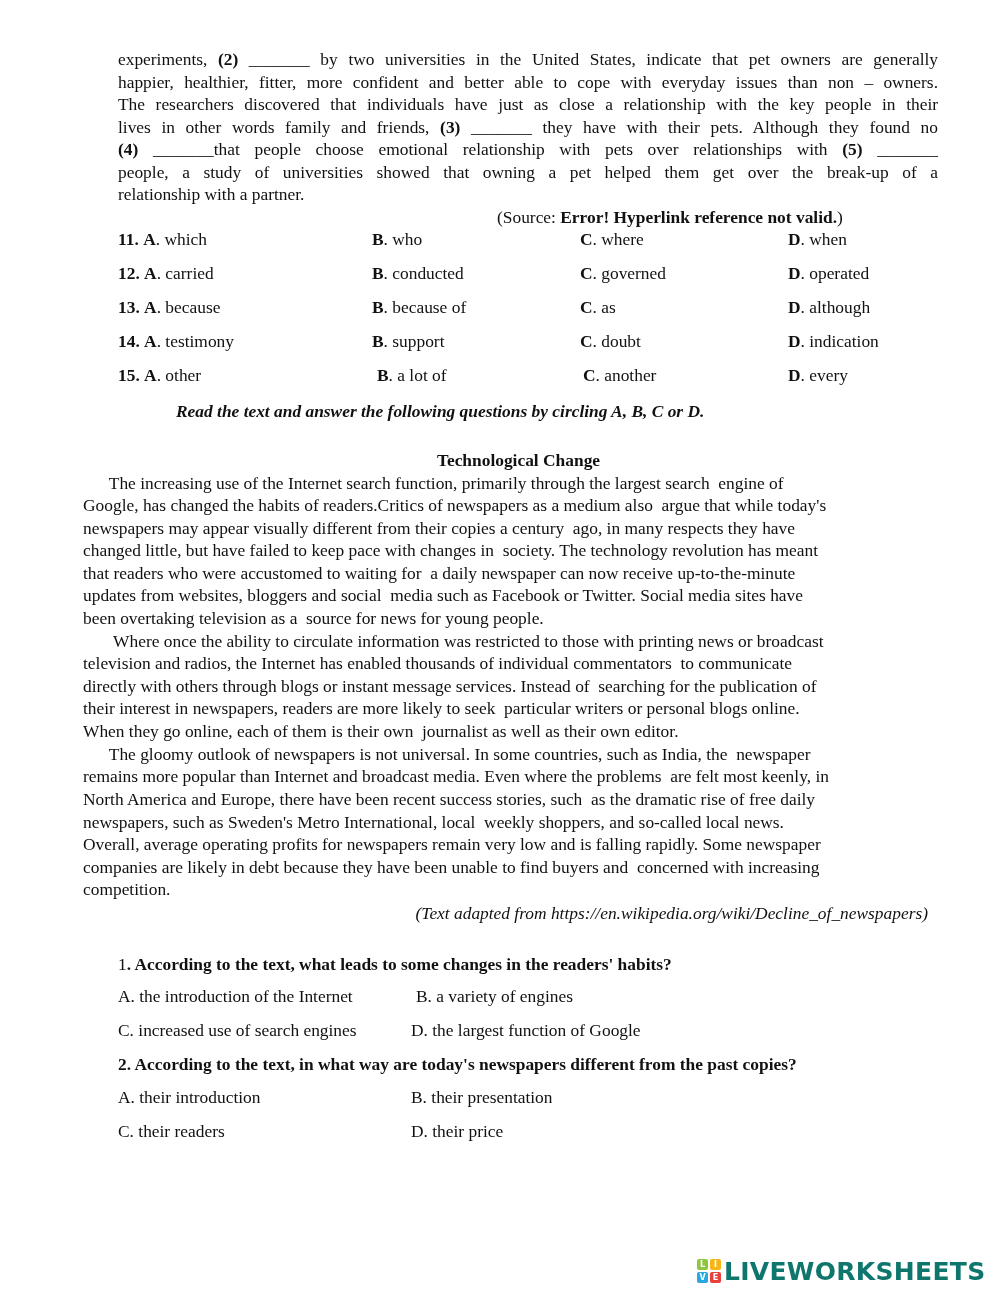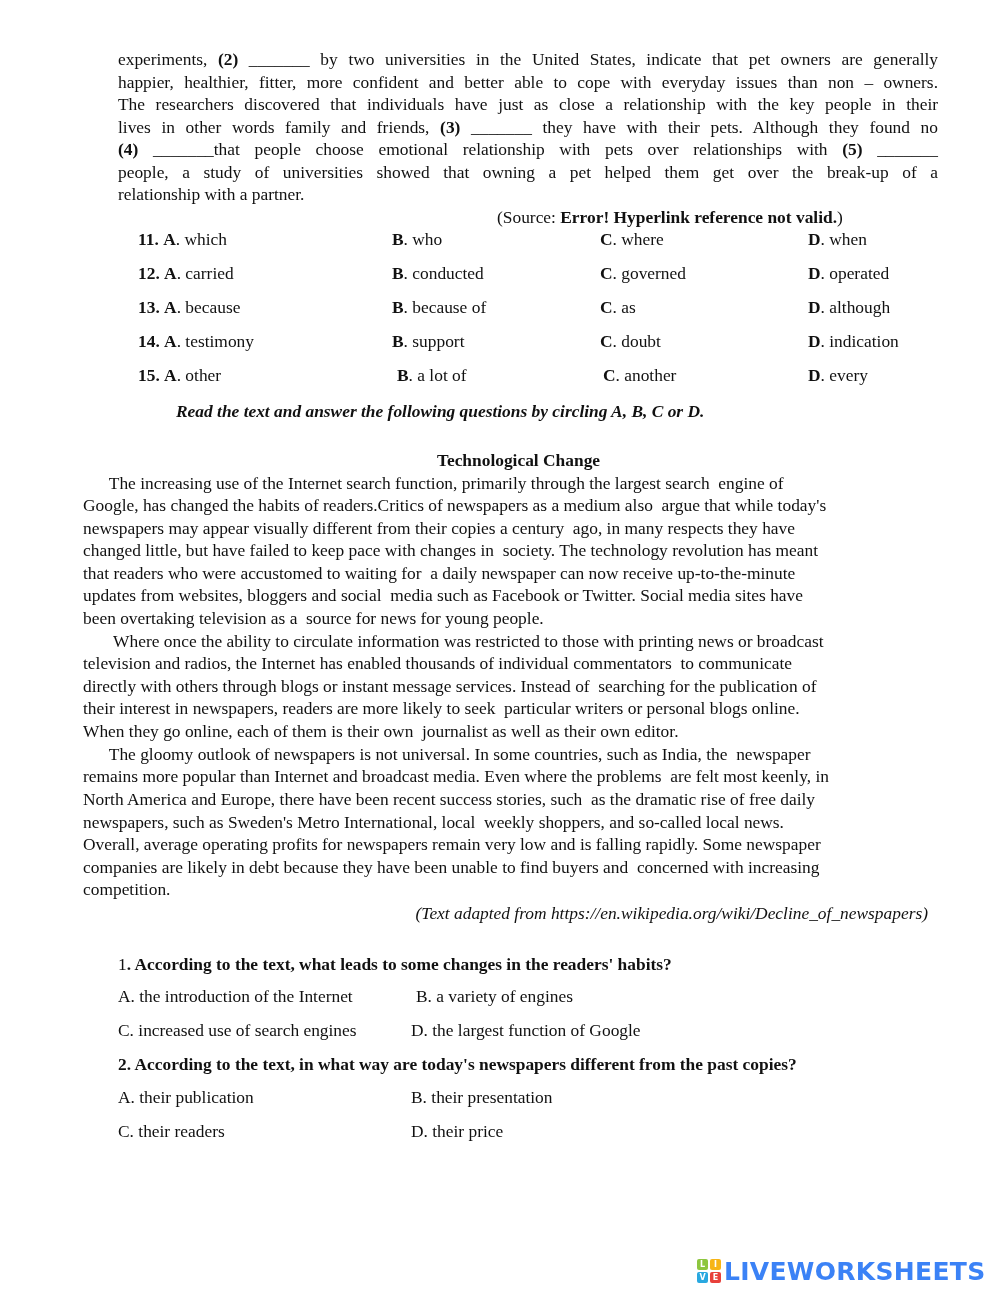--- a/index.html
+++ b/index.html
@@ -5,28 +5,28 @@
   html, body { margin: 0; padding: 0; background: #ffffff; }
   body {
     width: 1000px; height: 1291px; position: relative; overflow: hidden;
     font-family: "Liberation Serif", "DejaVu Serif", serif;
     color: #111; font-size: 17.4px;
   }
   .line { position: absolute; white-space: nowrap; line-height: 22px; }
   .just { text-align: justify; text-align-last: justify; white-space: normal; }
   b { font-weight: bold; }
   .opt-row { position: absolute; left: 118px; width: 820px; height: 24px; line-height: 24px; }
-  .opt { position: absolute; top: 0; white-space: nowrap; margin-left: 20px; }
+  .opt { position: absolute; top: 0; white-space: nowrap; }
   .instr { position: absolute; left: 176px; top: 401px; font-style: italic; font-weight: bold; white-space: nowrap; }
   .title { position: absolute; left: 0; width: 1037px; top: 450px; text-align: center; font-weight: bold; }
   .para-line { position: absolute; left: 83px; white-space: nowrap; line-height: 22.5px; }
   .logo { position: absolute; left: 697px; top: 1256px; height: 30px; display: flex; align-items: center; }
   .live-icon { display: grid; grid-template-columns: 11px 11px; grid-template-rows: 11px 11px; gap: 2px; margin-right: 3px; }
   .live-icon span { display: block; font-family: "DejaVu Sans", sans-serif; font-size: 8px; font-weight: bold; color: #fff; text-align: center; line-height: 11px; border-radius: 2px; }
-  .logo-text { font-family: "DejaVu Sans", sans-serif; font-weight: bold; font-size: 25px; color: #3b82f6; letter-spacing: 0.3px; }
+  .logo-text { font-family: "DejaVu Sans", sans-serif; font-weight: bold; font-size: 25px; color: #0f766e; letter-spacing: 0.3px; }
 </style>
 </head>
 <body>
 
 <div>
   <div class="line just" style="left:118px; top:48px; width:820px;">
     <span>experiments, </span><b>(2)</b><span> _______ by two universities in the United States, indicate that pet owners are generally</span>
   </div>
   <div class="line just" style="left:118px; top:71px; width:820px;">
     <span>happier, healthier, fitter, more confident and better able to cope with everyday issues than non – owners.</span>
@@ -115,21 +115,21 @@
     <span>1</span><b>. According to the text, what leads to some changes in the readers' habits?</b>
   </div>
   <div class="line" style="left:118px; top:985px;">A. the introduction of the Internet</div>
   <div class="line" style="left:416px; top:985px;">B. a variety of engines</div>
   <div class="line" style="left:118px; top:1019px;">C. increased use of search engines</div>
   <div class="line" style="left:411px; top:1019px;">D. the largest function of Google</div>
 
   <div class="line" style="left:118px; top:1053px; font-weight:bold;">
     <span>2.</span><span> According to the text, in what way are today's newspapers different from the past copies?</span>
   </div>
-  <div class="line" style="left:118px; top:1086px;">A. their publication</div>
+  <div class="line" style="left:118px; top:1086px;">A. their introduction</div>
   <div class="line" style="left:411px; top:1086px;">B. their presentation</div>
   <div class="line" style="left:118px; top:1120px;">C. their readers</div>
   <div class="line" style="left:411px; top:1120px;">D. their price</div>
 </div>
 
 <div class="logo">
   <div class="live-icon">
     <span style="background:#8dc63f;">L</span>
     <span style="background:#f7b516;">I</span>
     <span style="background:#29a8e0;">V</span>

